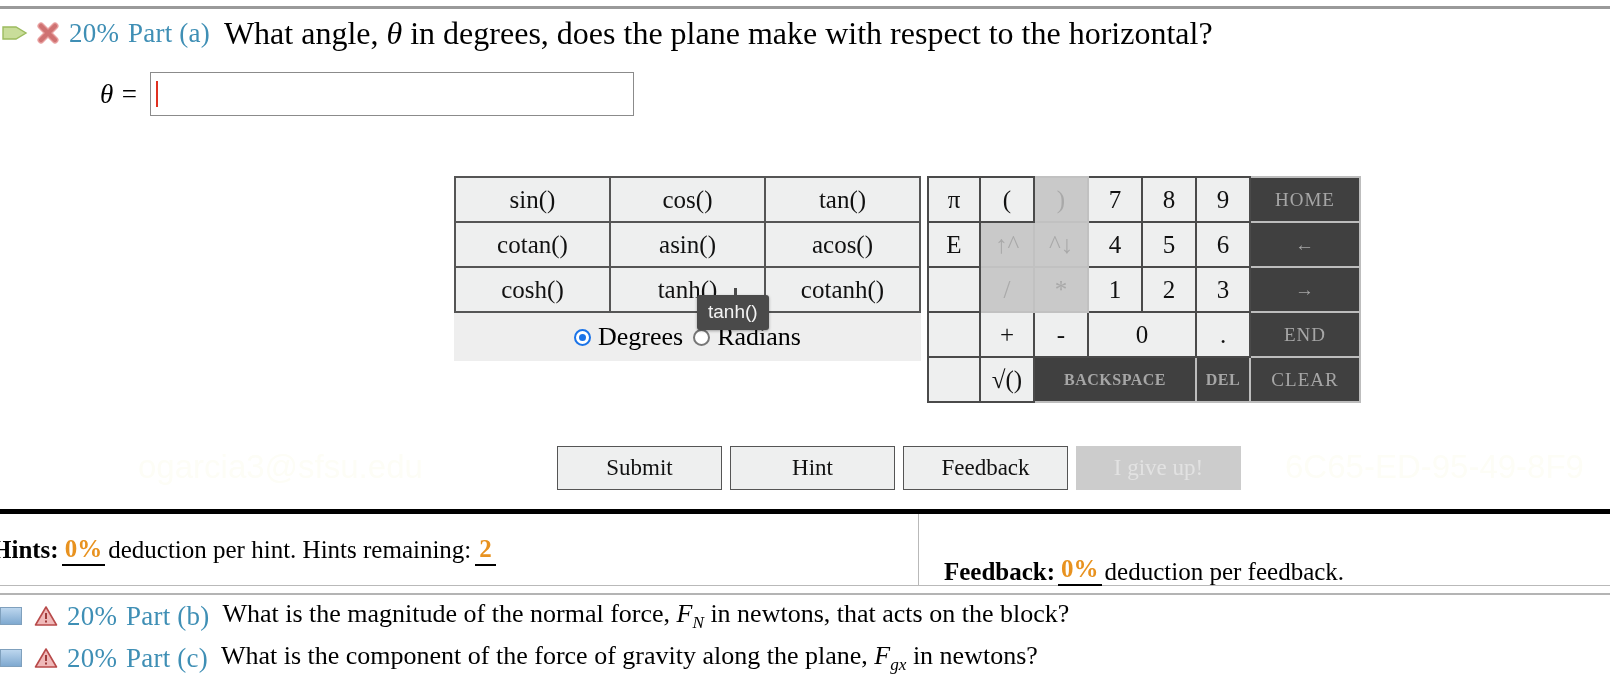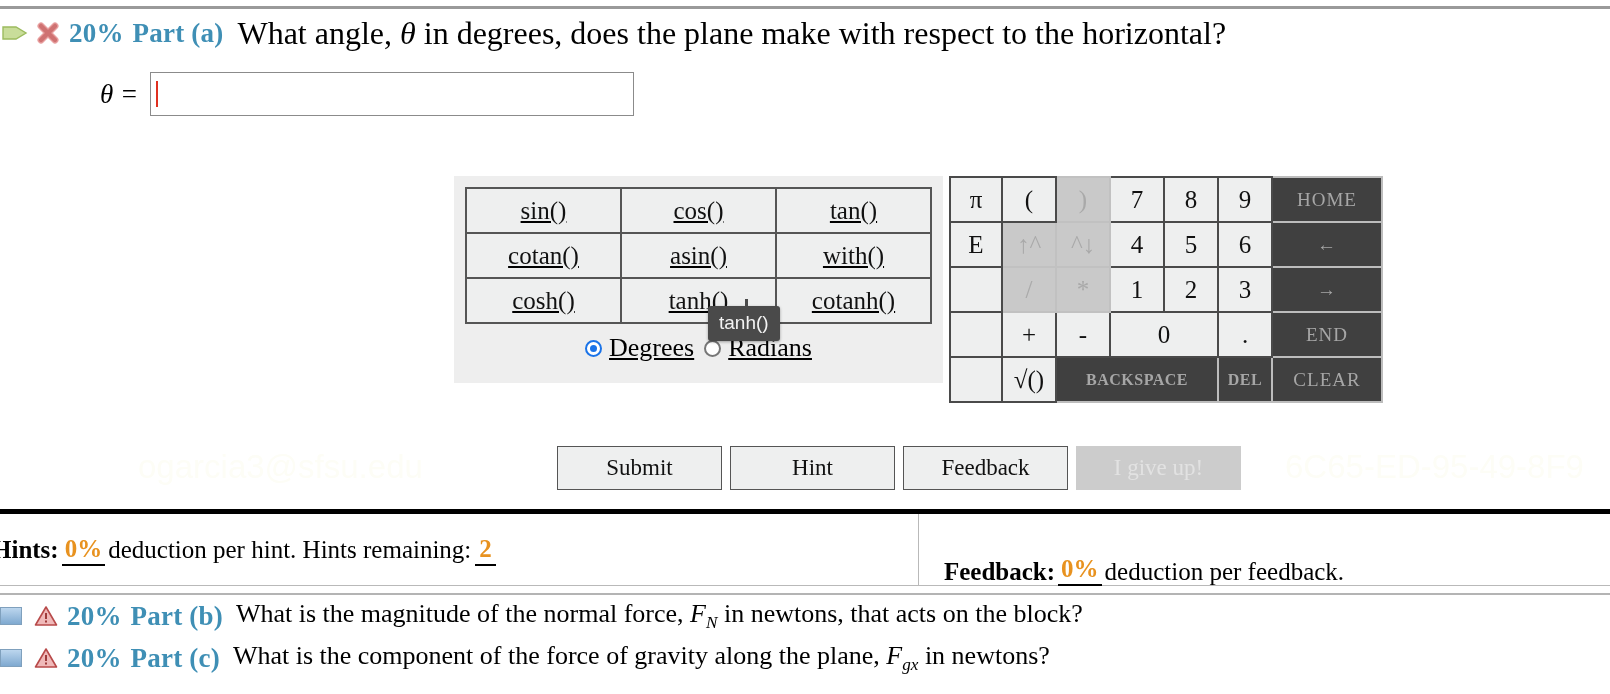--- a/index.html
+++ b/index.html
@@ -33,21 +33,21 @@
   .icon-arrow {
     width: 26px; height: 16px; margin-left: 2px; margin-right: 8px;
     flex: 0 0 auto;
   }
   .icon-x {
     width: 24px; height: 24px; margin-right: 9px;
     flex: 0 0 auto;
   }
   .pct-part {
     color: #3f8fb5;
-    font-weight: bold;
+    font-weight: normal;
     font-size: 27px;
     letter-spacing: .2px;
   }
   .part-question {
     color: #000;
     font-size: 32px;
     margin-left: 14px;
   }
   .it { font-style: italic; font-family: "Liberation Serif", serif; }
 
@@ -75,23 +75,22 @@
 
   
   .calc {
     position: absolute; left: 454px; top: 176px;
     display: flex; align-items: flex-start;
   }
 
   
   .trig-panel {
     background: #eeeeee;
-    padding: 11px;
+    padding: 0;
     border-collapse: separate;
-    text-decoration: underline;
   }
   table.trig {
     border-collapse: collapse;
   }
   table.trig td {
     width: 155px; height: 45px;
     border: 2px solid #555;
     background: #eeefef;
     text-align: center;
     font-size: 25px;
@@ -323,21 +322,21 @@
       <table class="trig">
         <tbody>
           <tr>
             <td>sin()</td>
             <td>cos()</td>
             <td>tan()</td>
           </tr>
           <tr>
             <td>cotan()</td>
             <td>asin()</td>
-            <td>with()</td>
+            <td>acos()</td>
           </tr>
           <tr>
             <td>cosh()</td>
             <td>tanh()</td>
             <td>cotanh()</td>
           </tr>
         </tbody>
       </table>
 
       <div class="mode-row">

